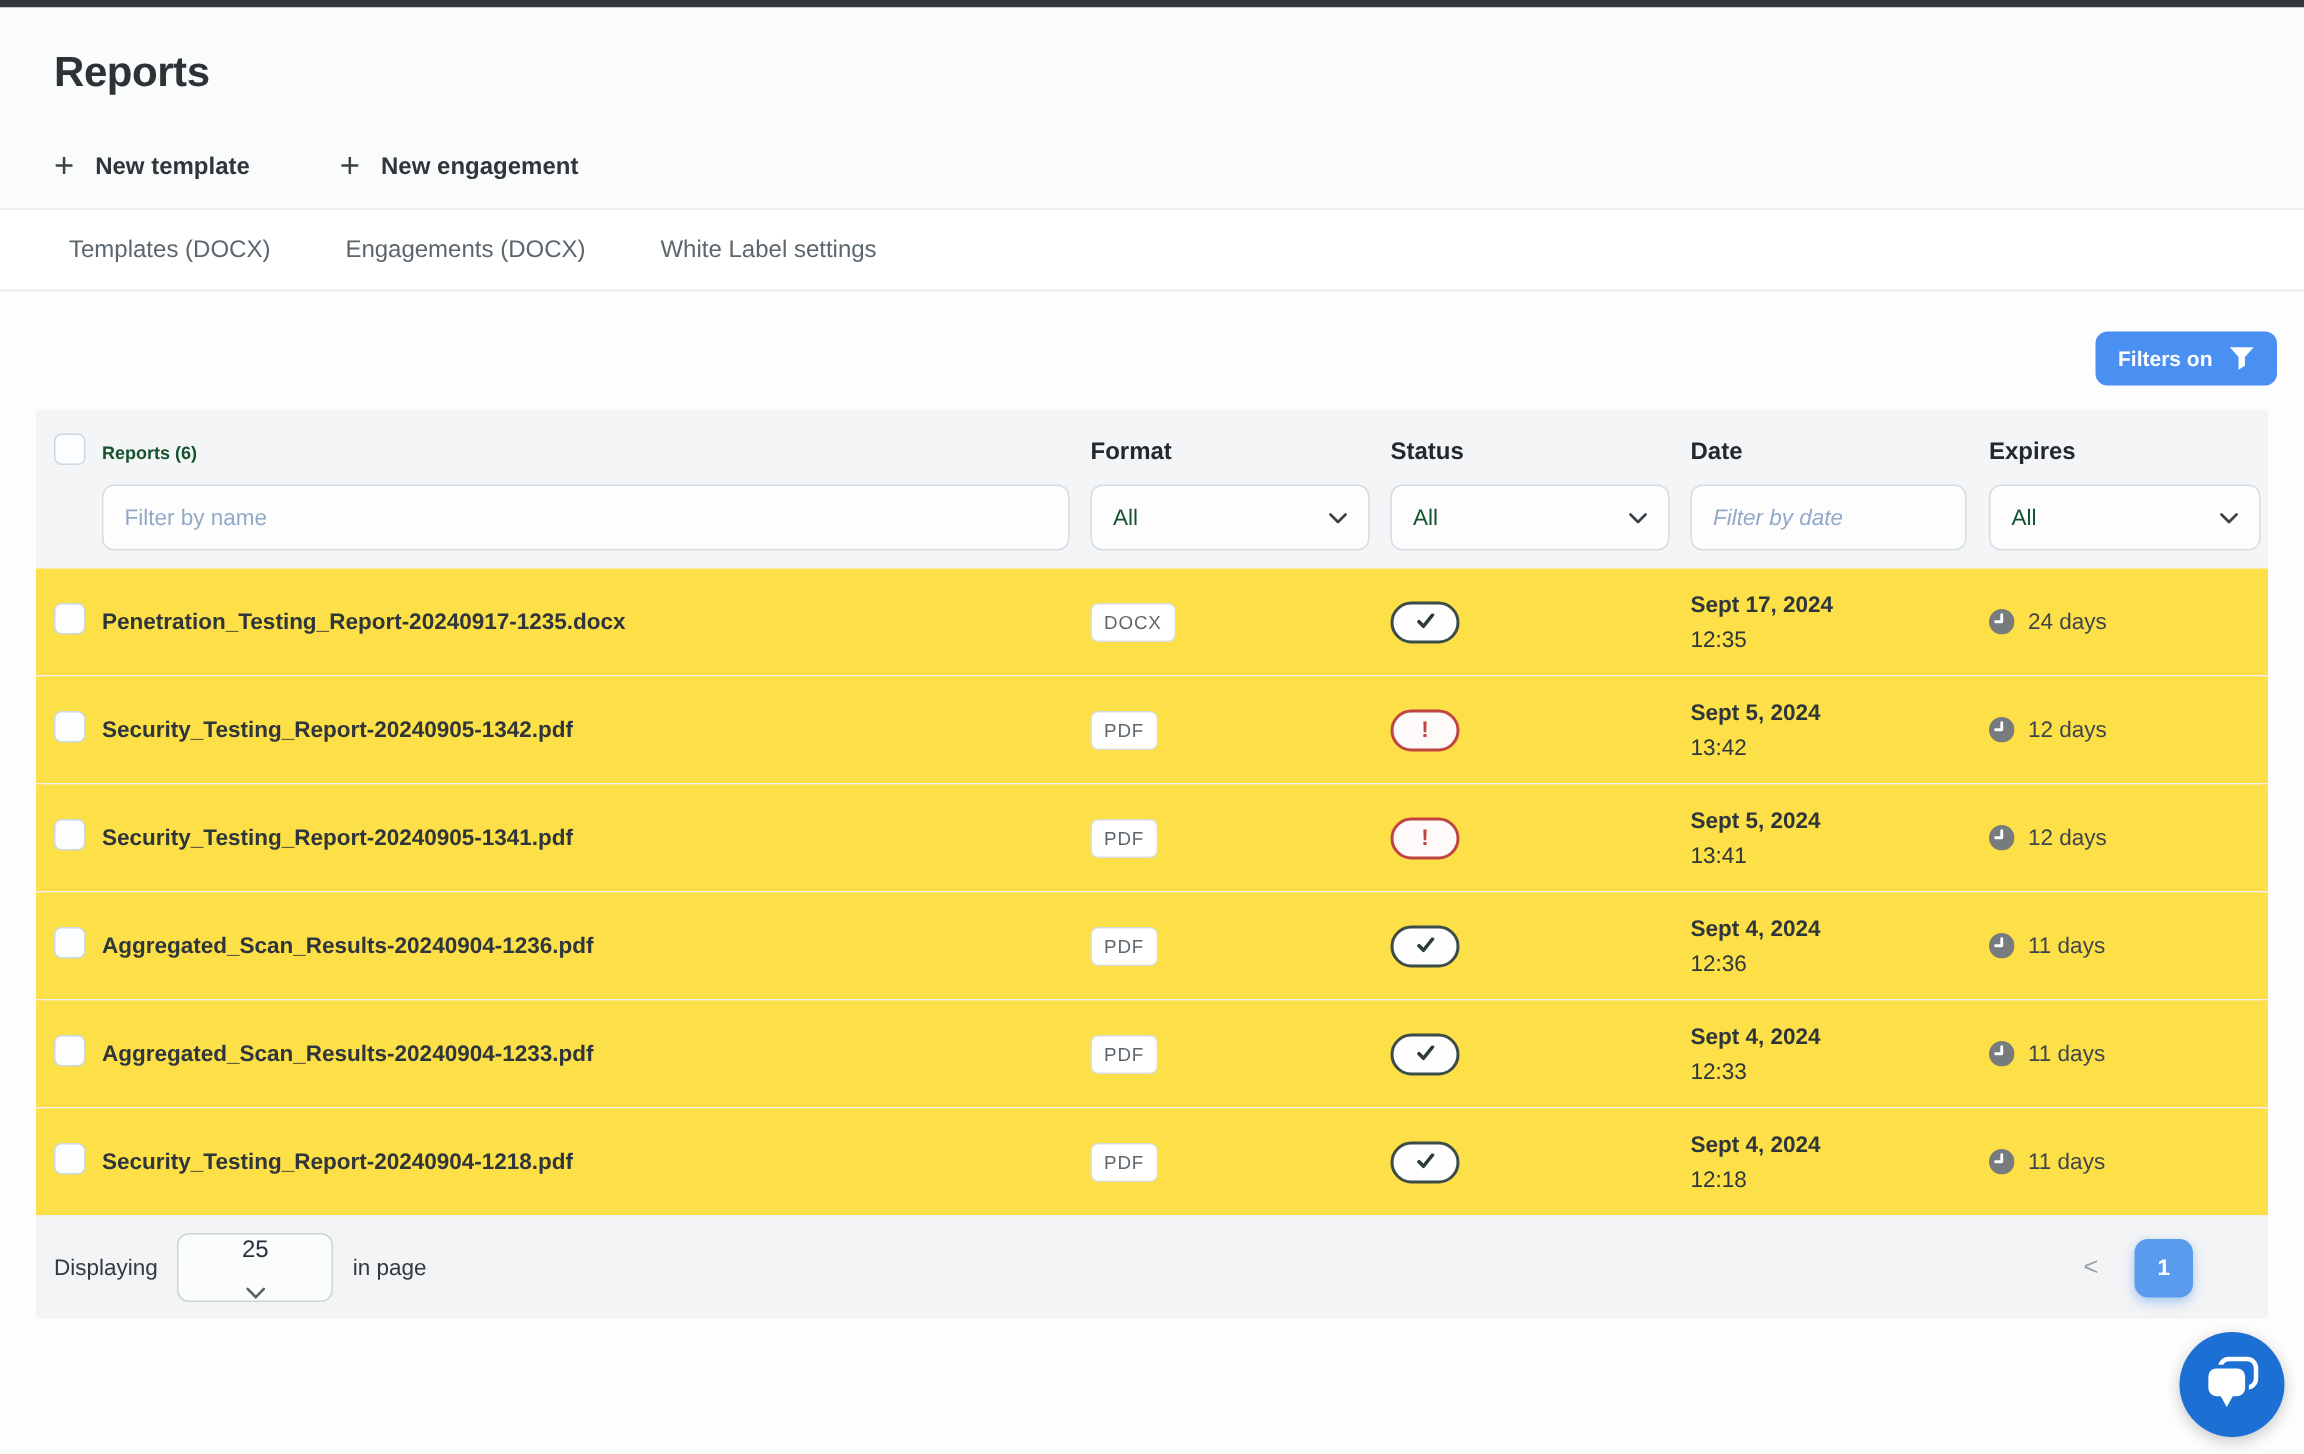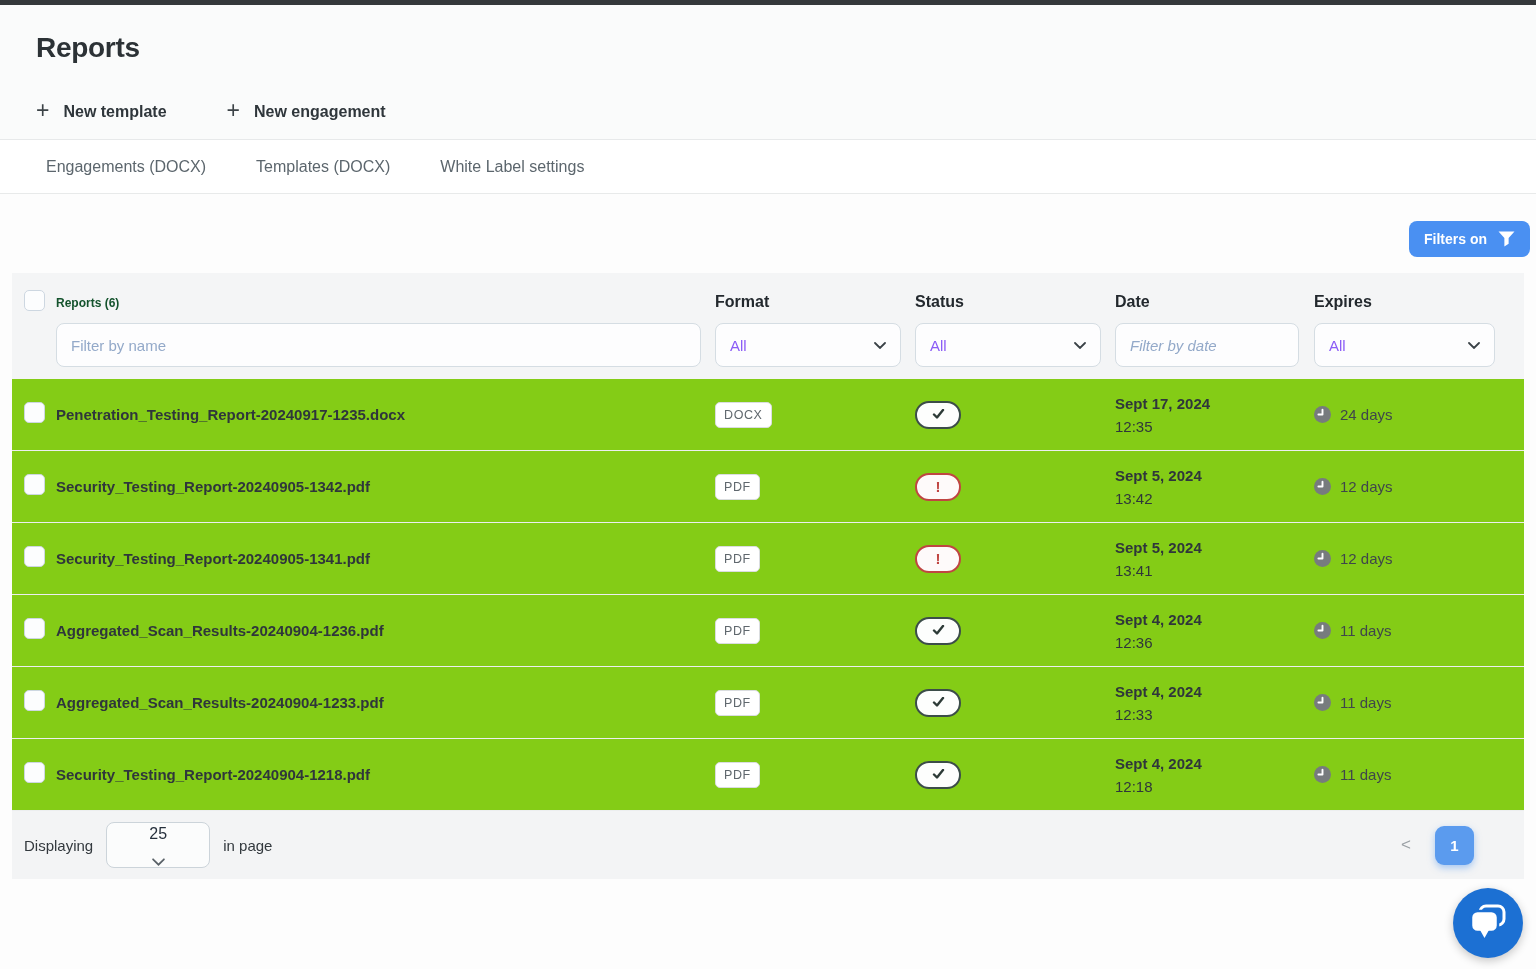--- a/index.html
+++ b/index.html
@@ -31,21 +31,21 @@
     padding:0 25px; display:flex; align-items:center; font-size:16px;
     color:#5c666d; position:relative; cursor:pointer; white-space:nowrap;
   }
   .tab.active { color:#23292e; font-weight:700; }
   .tab.active::after {
     content:""; position:absolute; left:0; right:0; bottom:-1px; height:3px;
     background:#4a90f2; border-radius:2px;
   }
 
   
-  .content { padding:0 12px; }
+  .content { padding:0 24px; }
   .filters-row { display:flex; justify-content:flex-end; padding:27px 0 16px; margin-right:-6px; }
   .filters-btn {
     height:36px; padding:0 15px; background:#4a90f2; color:#fff; font-family:inherit;
     font-size:14px; font-weight:700; border:none; border-radius:8px;
     display:flex; align-items:center; gap:11px; cursor:pointer;
   }
 
   
   .thead { background:#f4f5f6; }
   .hrow { display:flex; align-items:center; height:50px; padding-top:8px; }
@@ -70,23 +70,23 @@
   .filter-input::placeholder { color:#93a9c9; }
   .in-name { width:645px; }
   .in-date { width:184px;font-style:italic; }
   .select {
     height:44px; border:1px solid #d5dde3; border-radius:8px; background:#fdfdfe;
     display:flex; align-items:center; justify-content:space-between;
     padding:0 14px; cursor:pointer;
   }
   .sel-format,.sel-status { width:186px; }
   .sel-expires { width:181px; }
-  .select .val { color:#8b5cf6; font-size:15px; }
-
-  .trow { display:flex; align-items:center; height:72px; background:#84cc16; border-bottom:1px solid #eceeef; }
+  .select .val { color:#14532d; font-size:15px; }
+
+  .trow { display:flex; align-items:center; height:72px; background:#fde047; border-bottom:1px solid #eceeef; }
   .file-name { font-size:15px; font-weight:700; color:#2f363b; cursor:pointer; }
   .format-badge {
     display:inline-block; border:1px solid #dadddf; border-radius:5px; background:#fff;
     padding:5px 8px; font-size:12.5px; color:#5f676d; letter-spacing:0.6px;
   }
   .status-pill {
     width:46px; height:28px; border-radius:14px; border:2px solid #3c4d49;
     display:flex; align-items:center; justify-content:center; background:#fdfefd;
   }
   .status-pill.error { border-color:#c04542; background:#fefafa; }
@@ -132,24 +132,24 @@
     </button>
     <button class="action-btn">
       <span class="plus-icon">+</span>
       <span>New engagement</span>
     </button>
   </div>
 </header>
 
 <nav class="tabbar">
   <div class="tab">
+      <span>Templates (DOCX)</span>
+    </div>
+  <div class="tab">
       <span>Engagements (DOCX)</span>
-    </div>
-  <div class="tab">
-      <span>Templates (DOCX)</span>
     </div>
   <div class="tab">
       <span>White Label settings</span>
     </div>
 </nav>
 
 <main class="content">
   <div class="filters-row">
     <button class="filters-btn">
       <span>Filters on</span>

